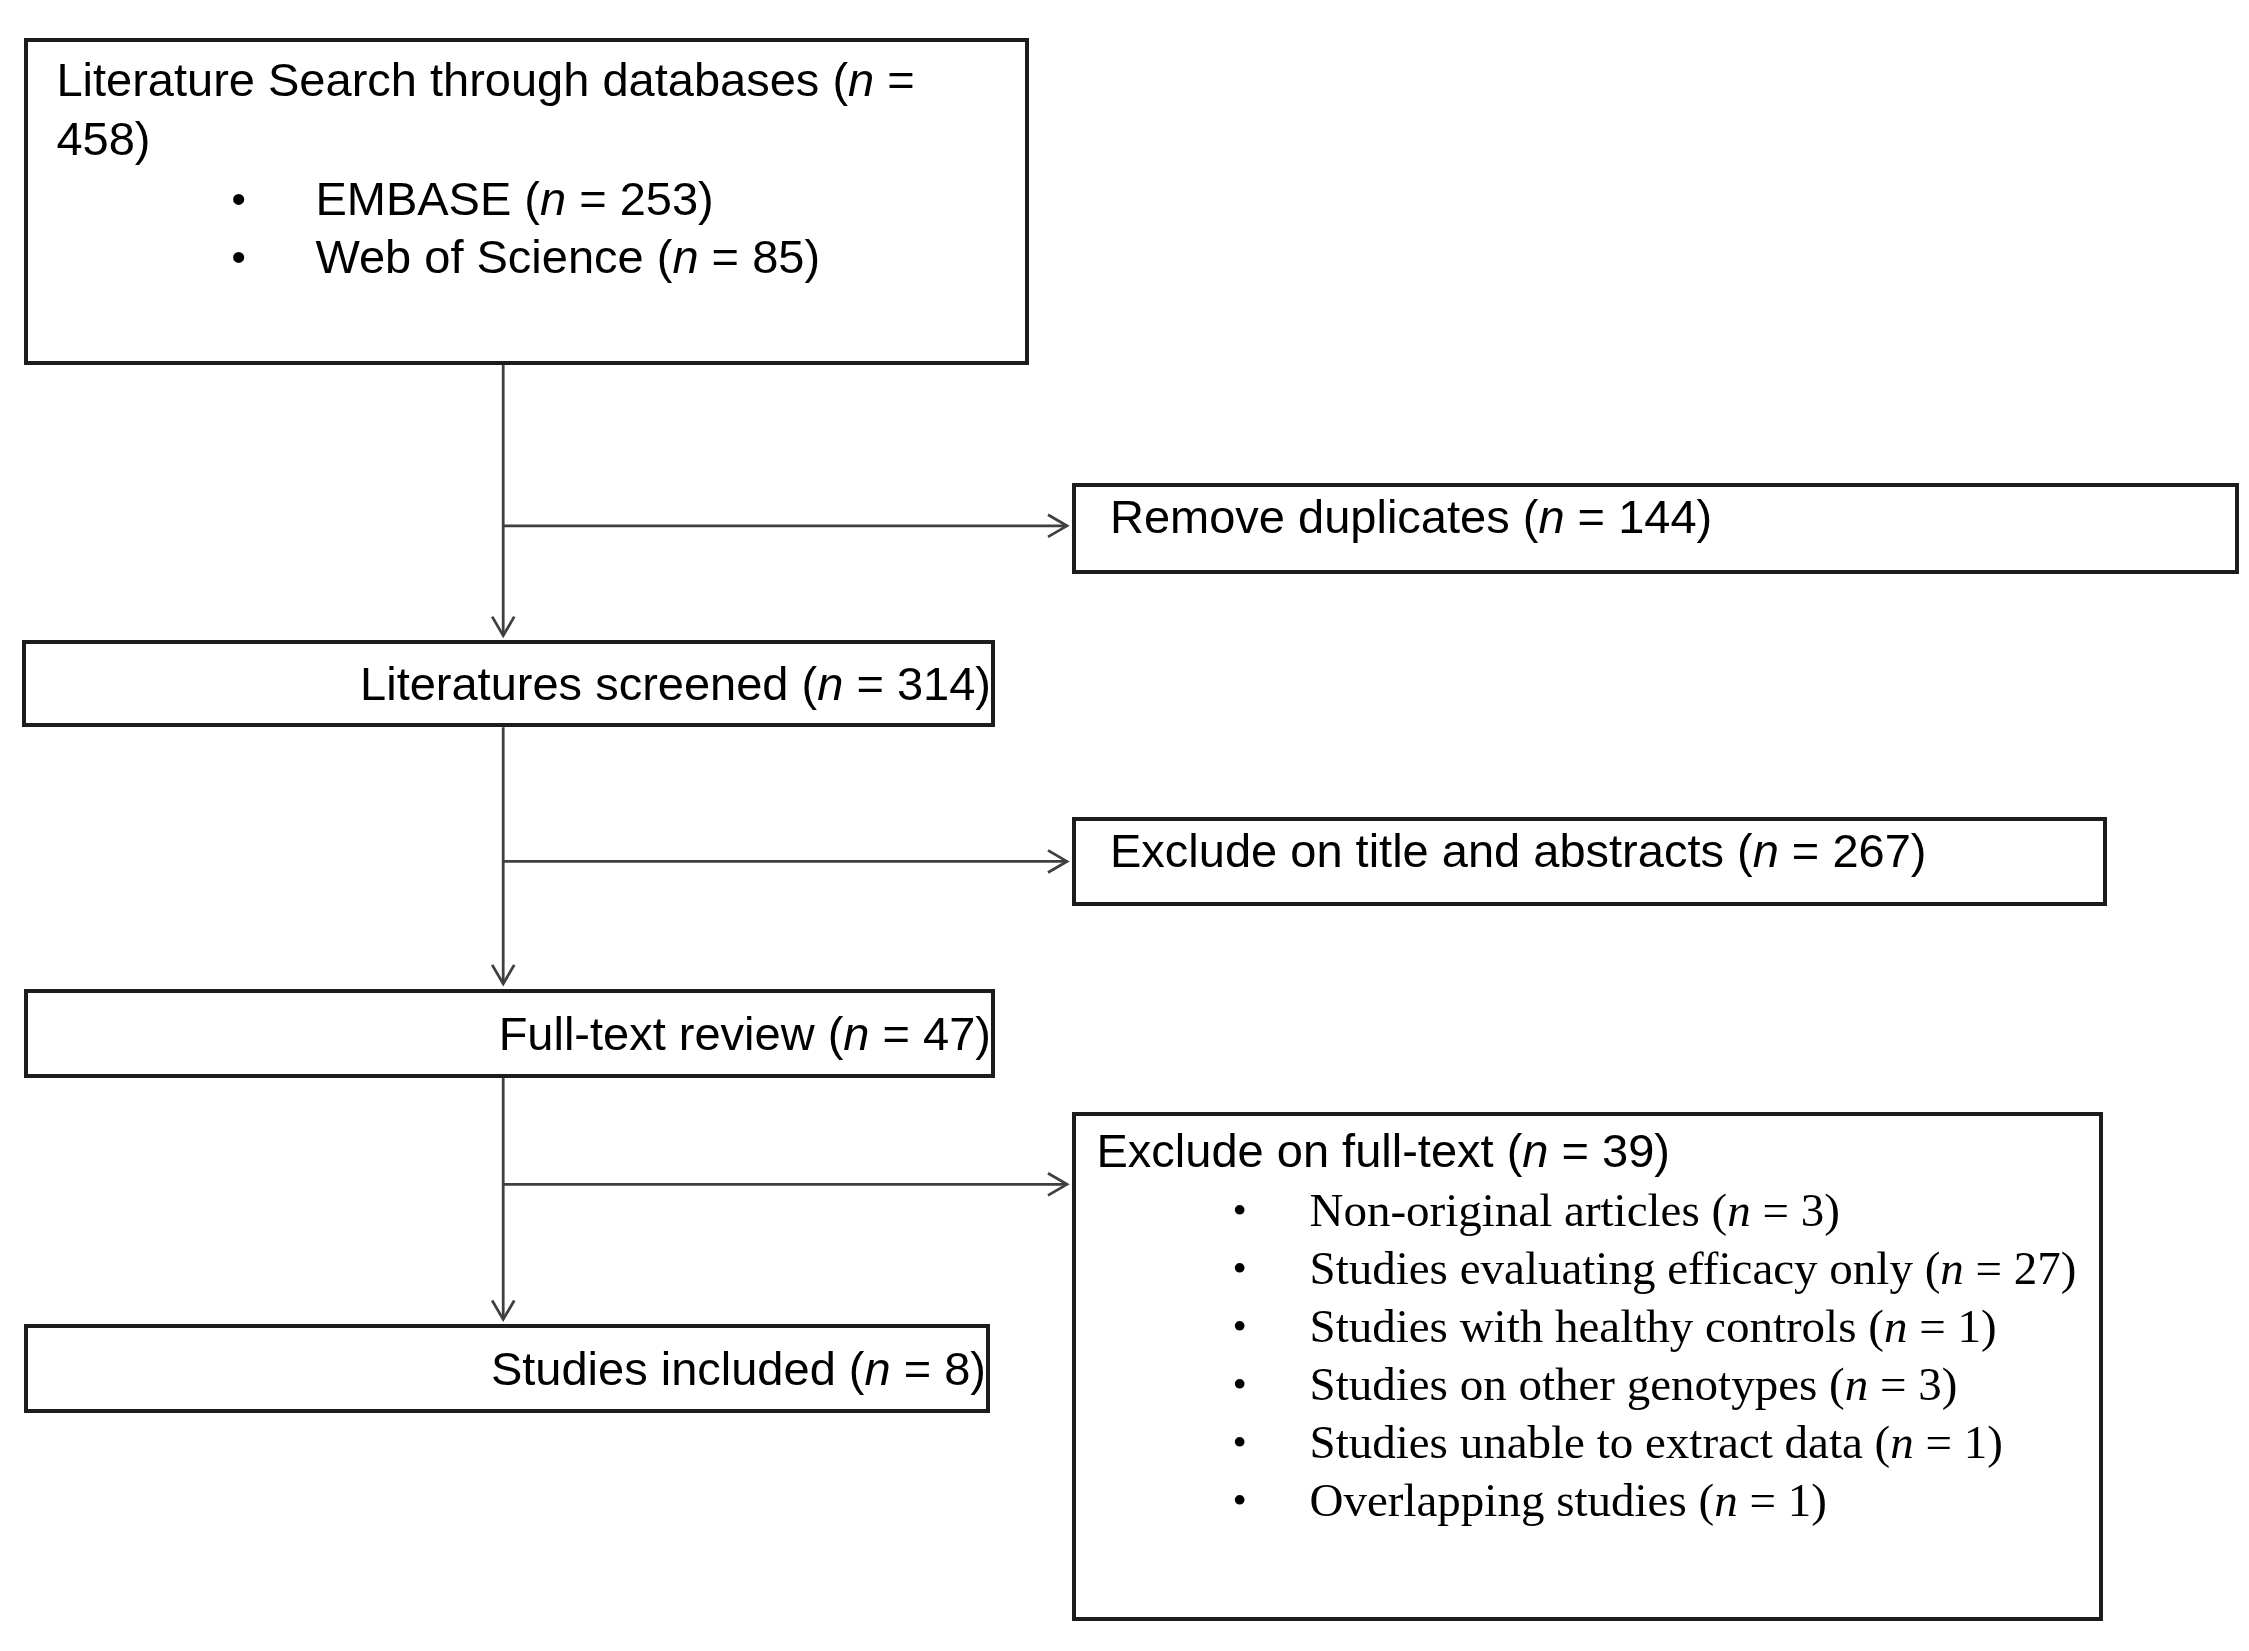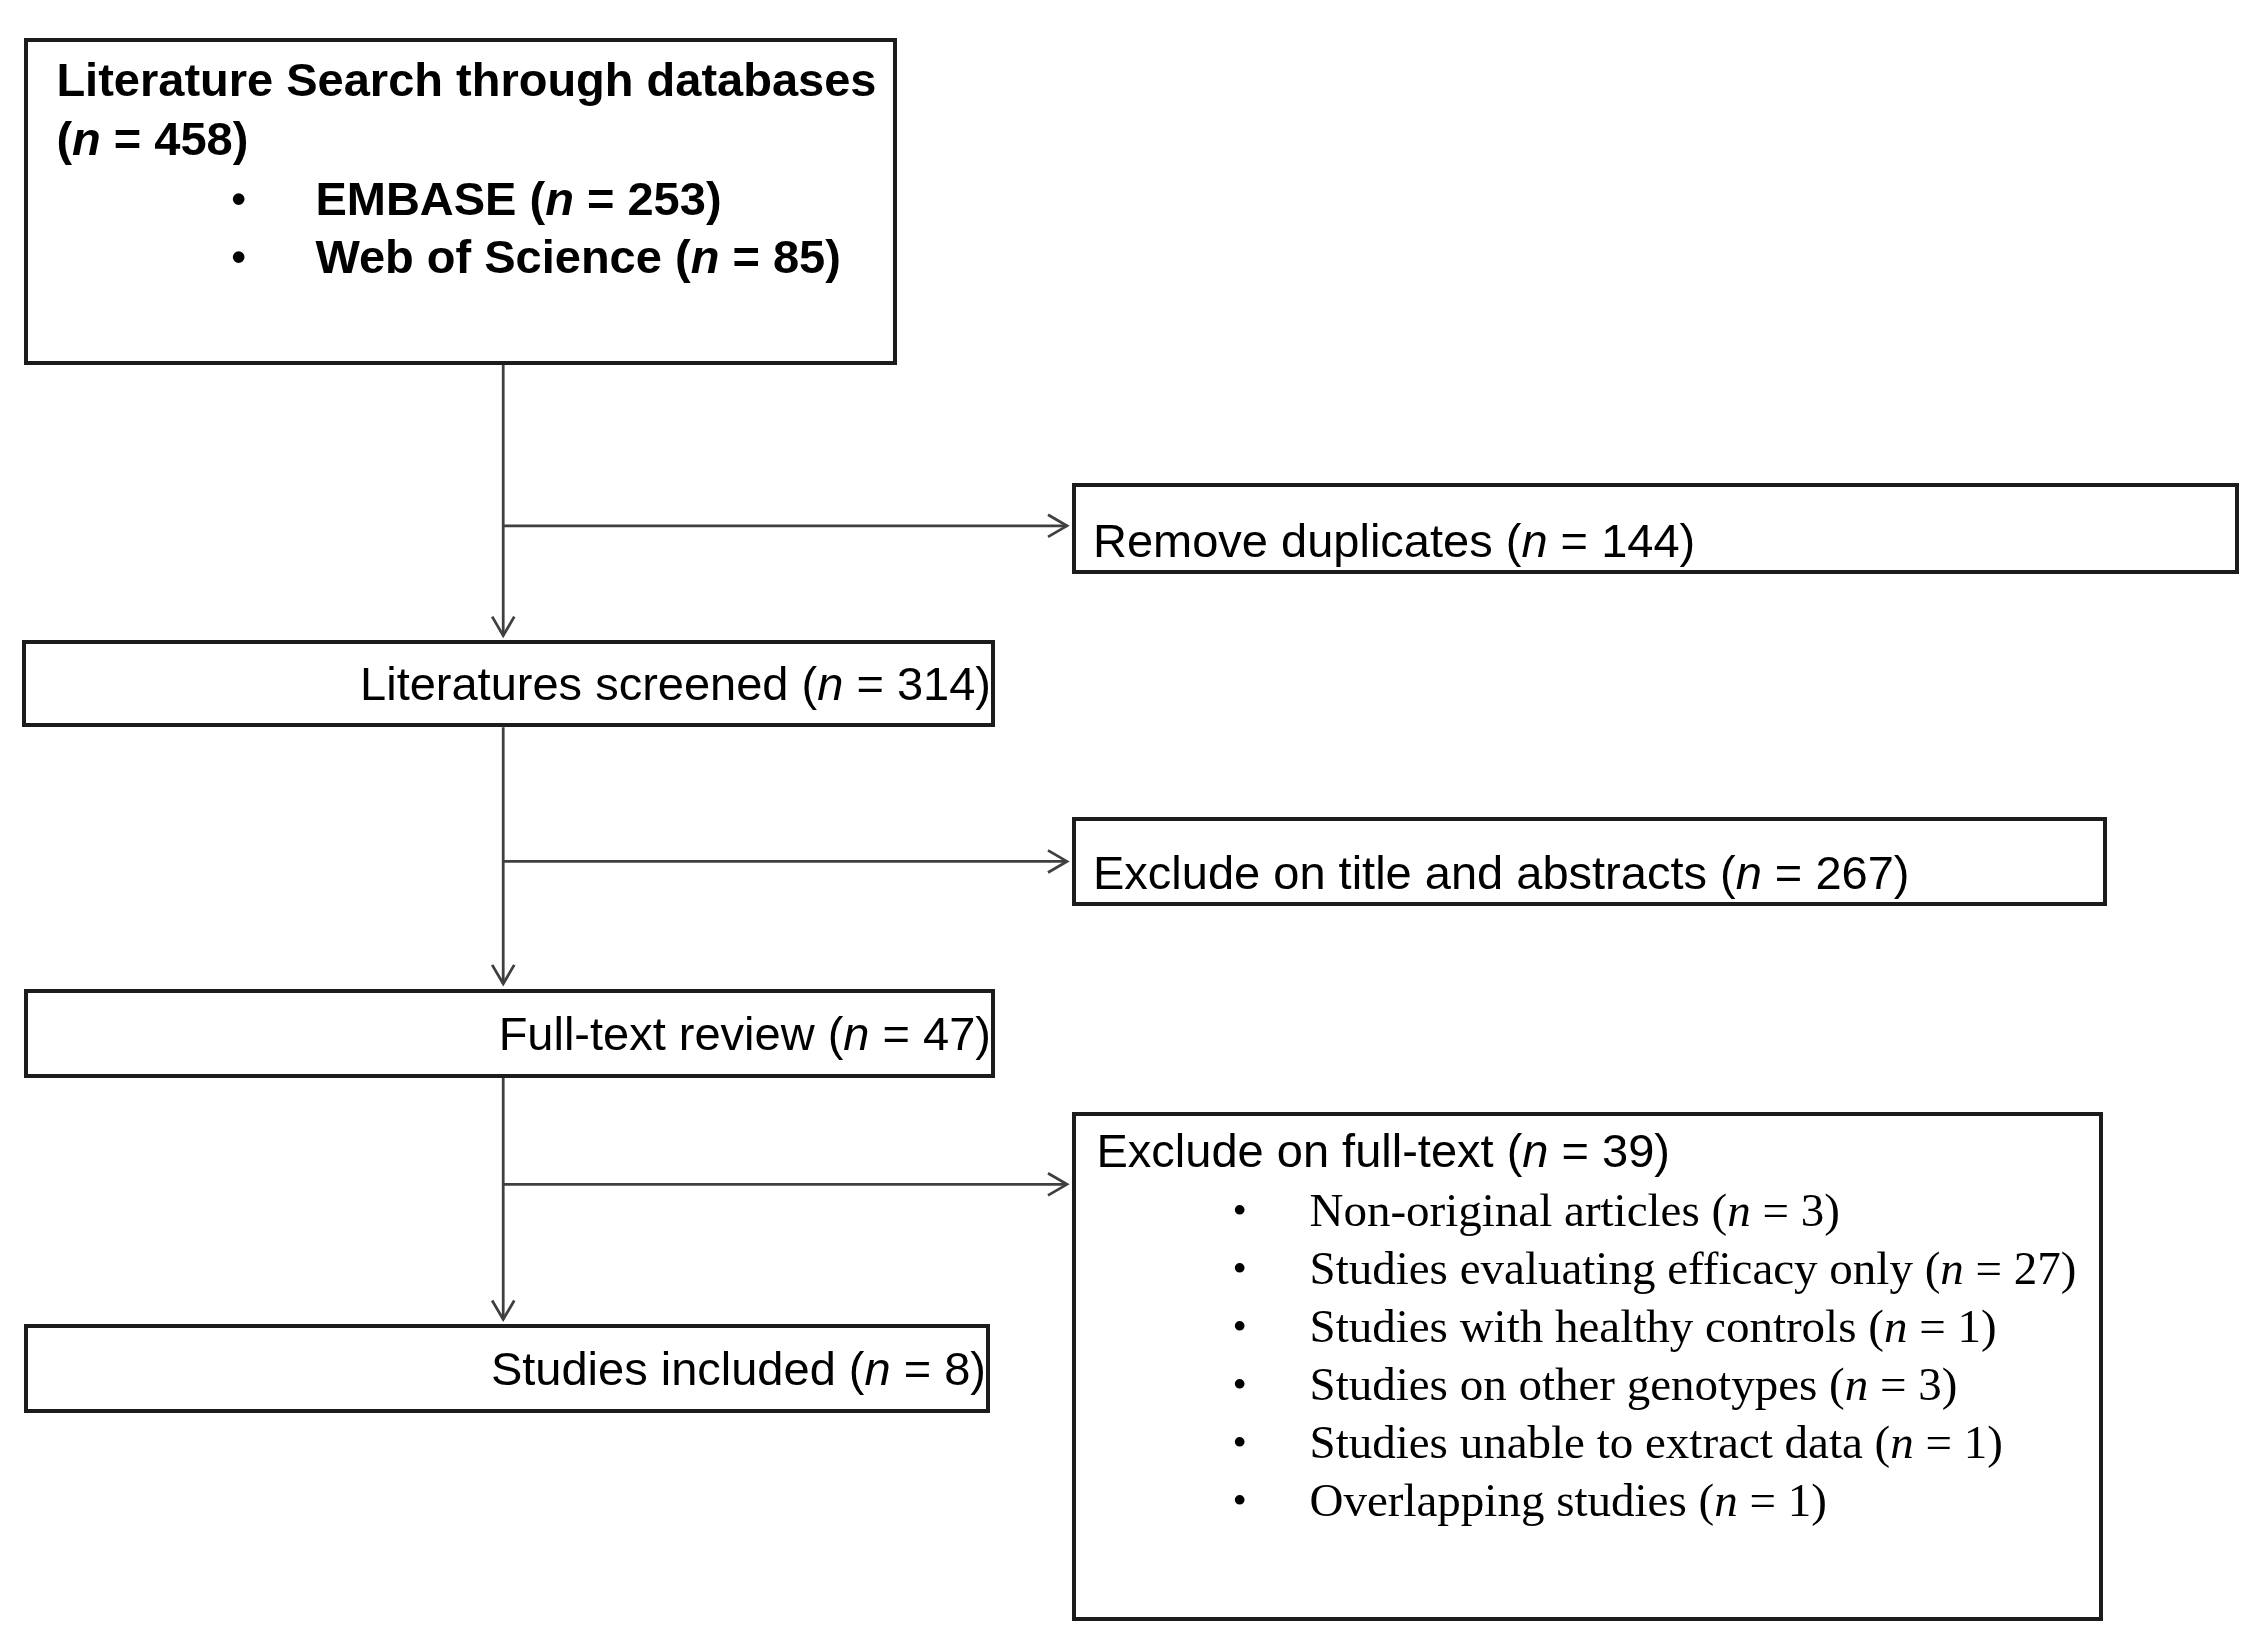--- a/index.html
+++ b/index.html
@@ -34,30 +34,29 @@
     color: #000000;
   }
   .box.center {
     display: flex;
     align-items: center;
     justify-content: flex-end;
     text-align: center;
   }
   .box.leftflex {
     display: flex;
-    align-items: flex-end;
+    align-items: flex-start;
     justify-content: flex-start;
-    padding-left: 17px;
+    padding-left: 34px;
   }
   #box-search {
     left: 24px;  top: 38px;
-    width: 873px; height: 327px;
+    width: 1005px; height: 327px;
     border-width: 4.7px;
     padding: 8px 11px 0 28.4px;
-    font-weight: bold;
   }
   #box-remove-duplicates {
     left: 1072px; top: 483px;
     width: 1167px; height: 91px;
   }
   #box-screened {
     left: 22px; top: 640px;
     width: 973px; height: 87px;
   }
   #box-exclude-title {

